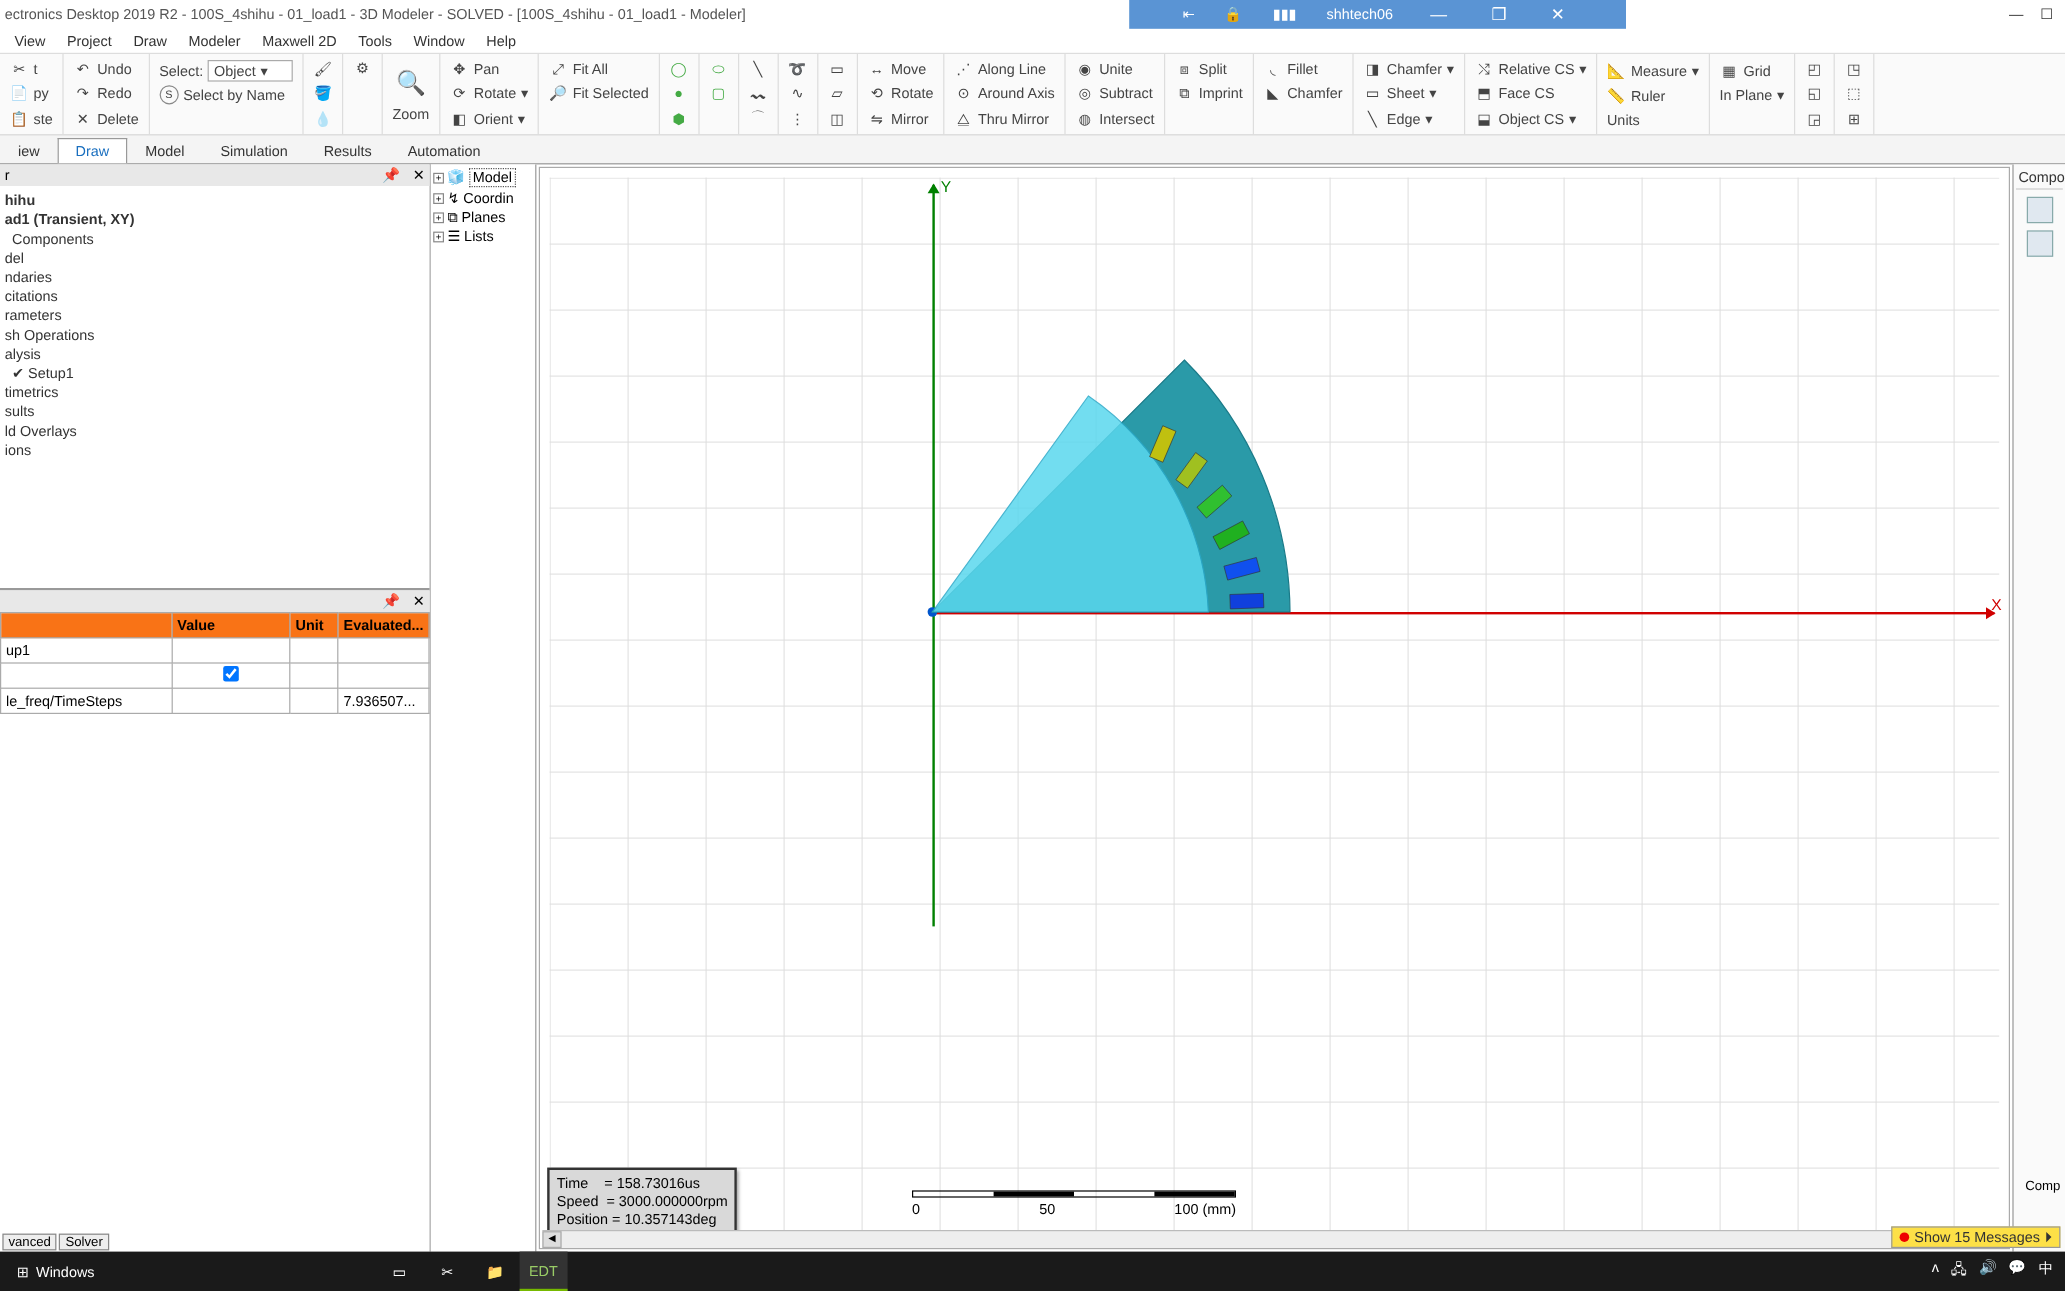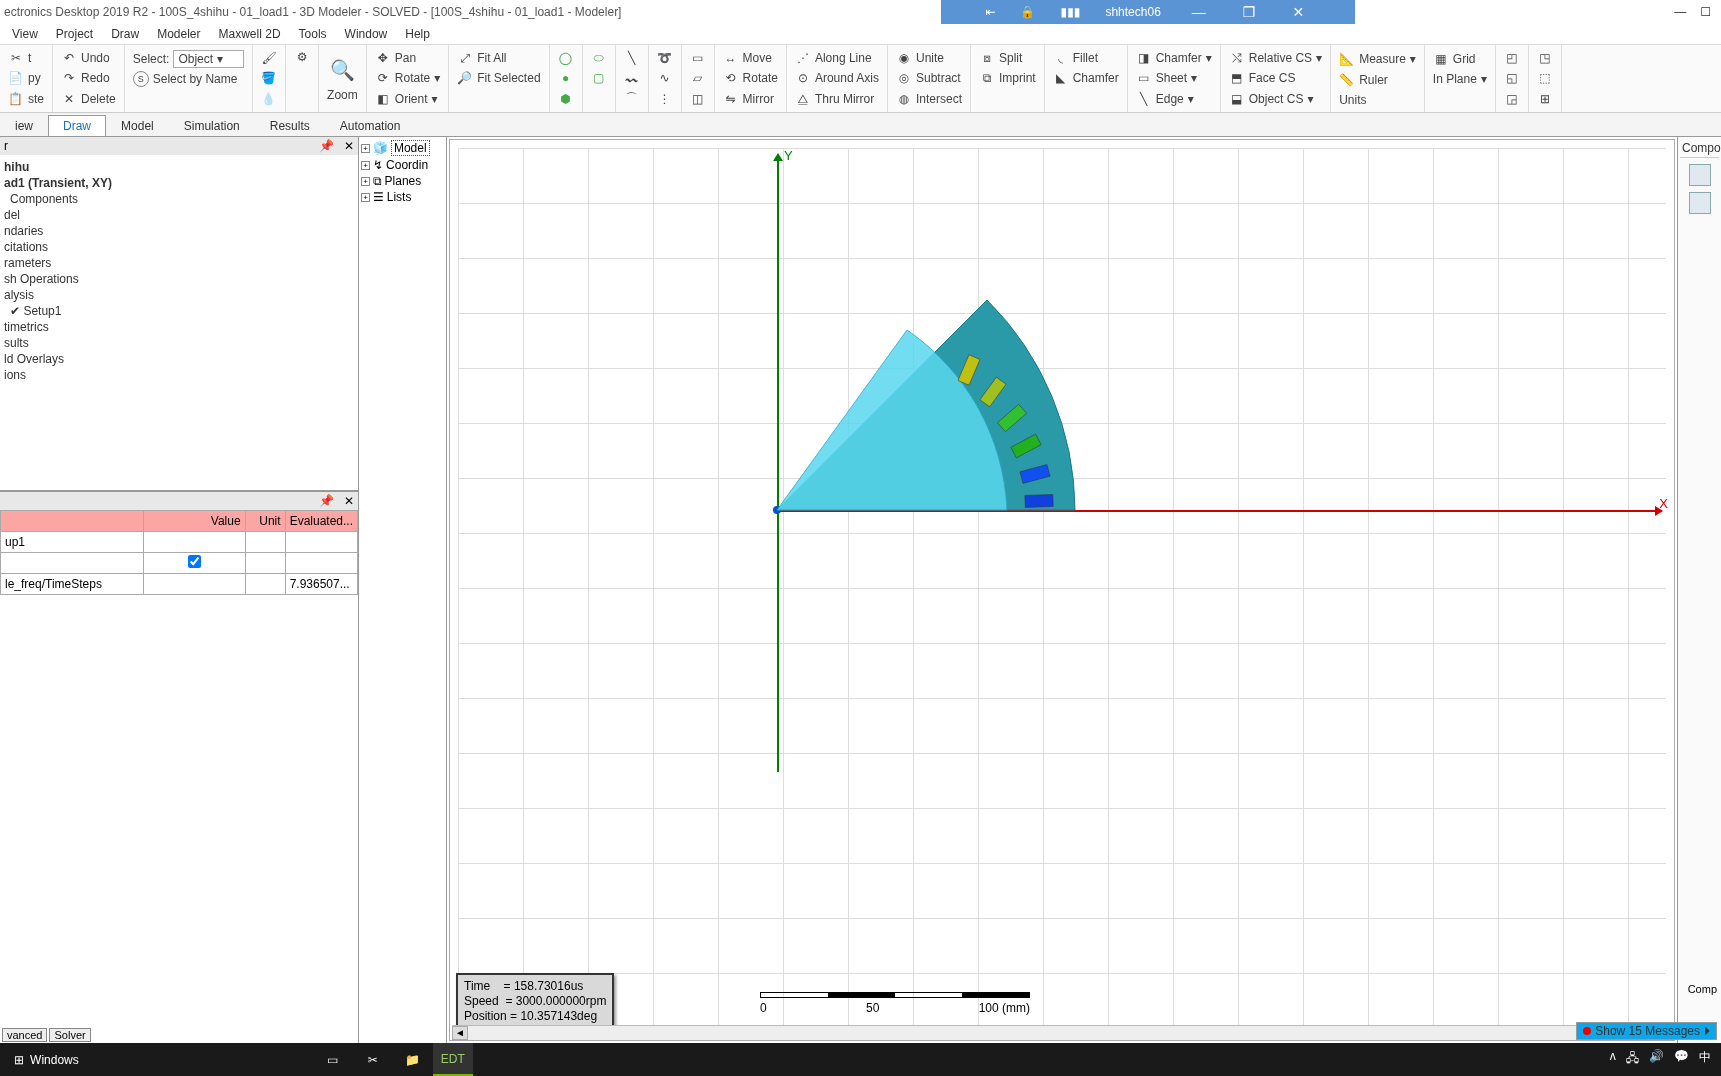--- a/index.html
+++ b/index.html
@@ -31,21 +31,21 @@
 .workarea { position: absolute; top: 137px; bottom: 33px; left: 0; right: 0; display: flex; }
 
 .left-panel { width: 359px; display: flex; flex-direction: column; border-right: 1px solid #999; }
 .panel-header { height: 18px; background: #e8e8e8; display: flex; align-items: center; justify-content: flex-end; gap: 10px; padding: 0 4px; font-size: 10px; }
 .tree { padding: 4px 2px; font-size: 12px; color: #333; }
 .tree .node { padding: 1px 0 1px 2px; }
 .tree .bold { font-weight: bold; }
 .props-panel { flex: 1; display: flex; flex-direction: column; border-top: 2px solid #999; }
 .props-table { border-collapse: collapse; width: 100%; }
 .props-table th, .props-table td { border: 1px solid #aaa; padding: 2px 4px; height: 21px; text-align: left; background: #fff; }
-.props-table th { background: #fca5a5; font-weight: normal; text-align: right; }
+.props-table th { background: #f97316; font-weight: bold; text-align: left; }
 .props-tabs { display: flex; padding: 1px 2px; gap: 2px; }
 .props-tab { border: 1px solid #888; padding: 0 4px; font-size: 11px; background: #eee; }
 
 .modeltree { width: 88px; border-right: 1px solid #999; background: #fff; padding: 2px; overflow: hidden; }
 .modeltree .row { display: flex; align-items: center; gap: 3px; padding: 1px 0; font-size: 12px; white-space: nowrap; }
 .modeltree .ex { width: 9px; height: 9px; border: 1px solid #888; font-size: 8px; line-height: 8px; text-align: center; }
 
 .viewport { flex: 1; position: relative; background: #fff; border: 1px solid #aaa; margin: 2px; }
 .grid-bg { position: absolute; inset: 8px; background-image:
   linear-gradient(to right, #ddd 1px, transparent 1px),
@@ -69,21 +69,21 @@
 .scale-bar .seg { flex:1; }
 .scale-bar .seg.b { background:#000; }
 .scale-bar .lbls { display:flex; justify-content: space-between; font-size: 11px; margin-top: 3px; }
 
 .vp-scroll-bottom { position:absolute; left:2px; right:2px; bottom:0; height:15px; background:#eee; border-top:1px solid #bbb; display:flex; }
 .vp-scroll-bottom .arrow { width:16px; text-align:center; background:#ddd; border:1px solid #aaa; font-size:10px; }
 
 .right-panel { width: 44px; border-left: 1px solid #999; background:#fafafa; padding: 2px; }
 .right-panel .hdr { font-size: 12px; color:#333; padding:2px; border-bottom:1px solid #ccc; }
 .right-panel .ico { width: 22px; height: 22px; margin: 6px auto; background: #e0e8f0; border:1px solid #8aa; }
-.msg-strip { position:absolute; right: 4px; bottom: 2px; background:#0ea5e9; border:1px solid #999; padding:1px 6px; font-size:11px; color:#333; display:flex; align-items:center; gap:4px; }
+.msg-strip { position:absolute; right: 4px; bottom: 2px; background:#fde047; border:1px solid #999; padding:1px 6px; font-size:11px; color:#333; display:flex; align-items:center; gap:4px; }
 .msg-strip .dot { width:8px;height:8px;background:#e00;border-radius:50%; }
 
 .taskbar { position:absolute; left:0; right:0; bottom:0; height:33px; background:#1a1a1a; display:flex; align-items:center; color:#fff; }
 .taskbar .start { padding: 0 14px; font-size: 13px; display:flex; align-items:center; gap:6px; }
 .taskbar .tbicon { width: 40px; height: 33px; display:flex; align-items:center; justify-content:center; }
 .taskbar .tbicon.active { background:#333; border-bottom:2px solid #76b900; }
 .taskbar .tray { margin-left: auto; display:flex; gap:10px; padding: 0 10px; font-size:13px; }
 </style>
 </head>
 <body>

